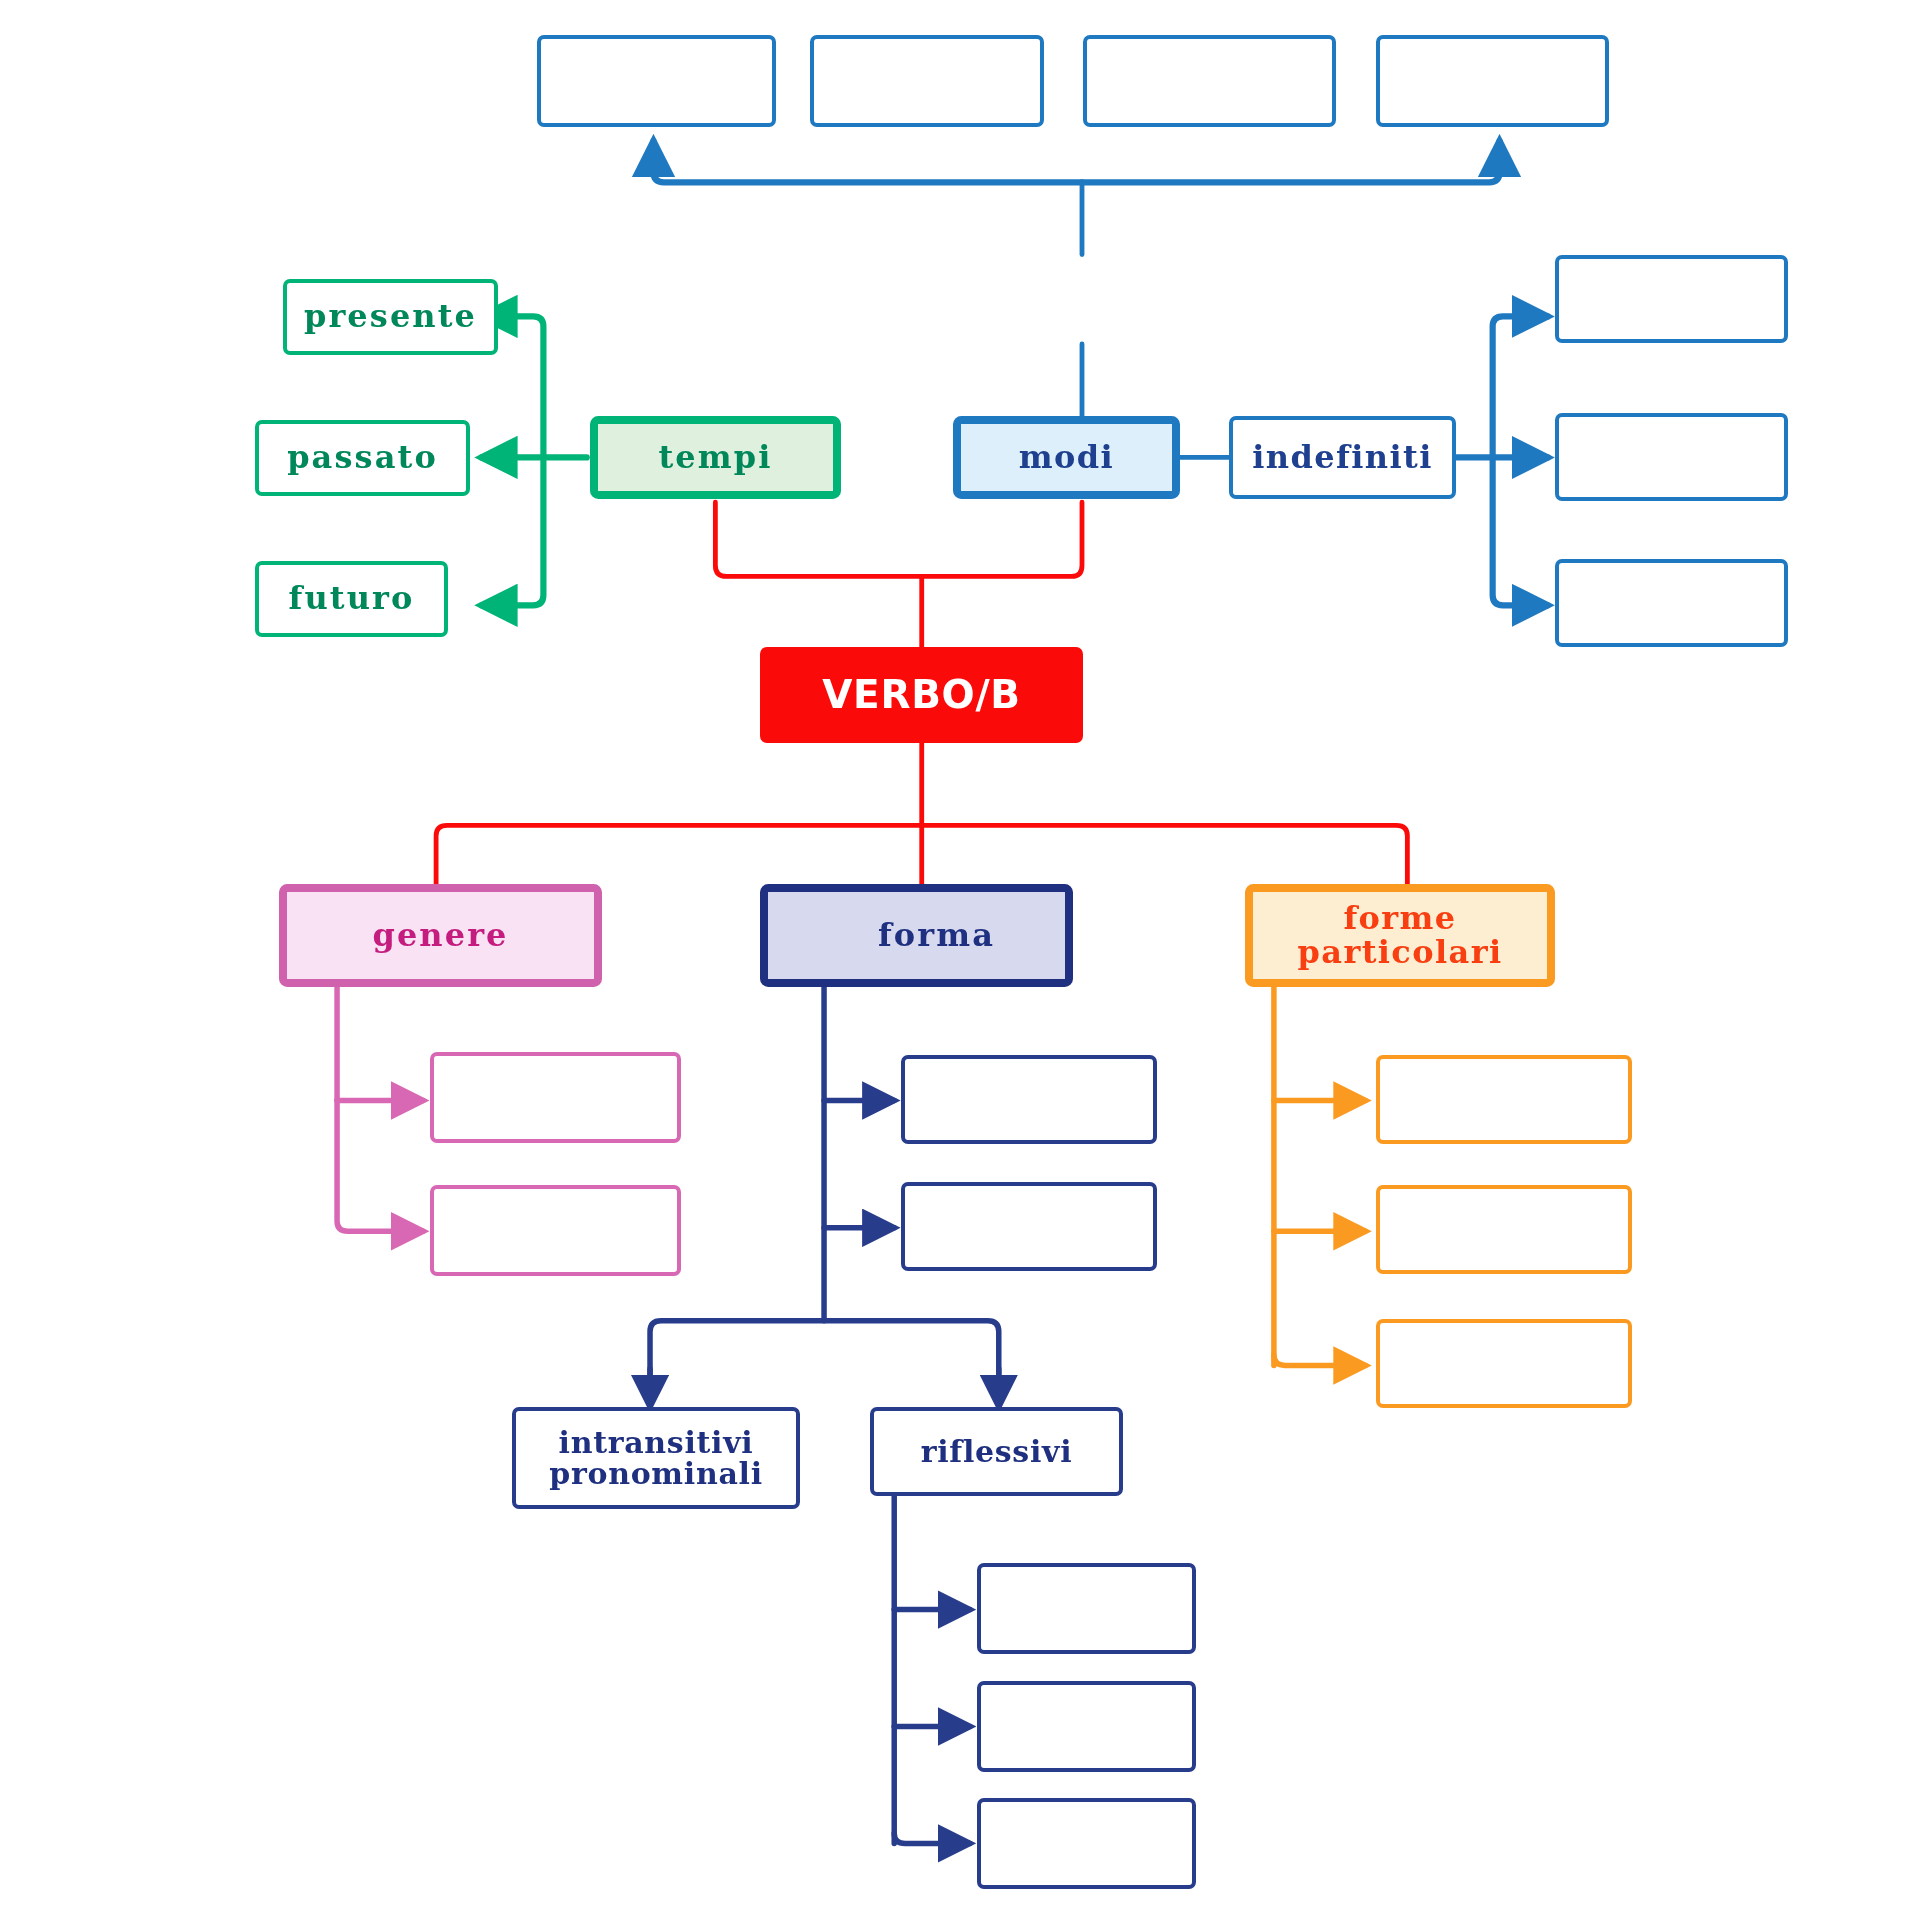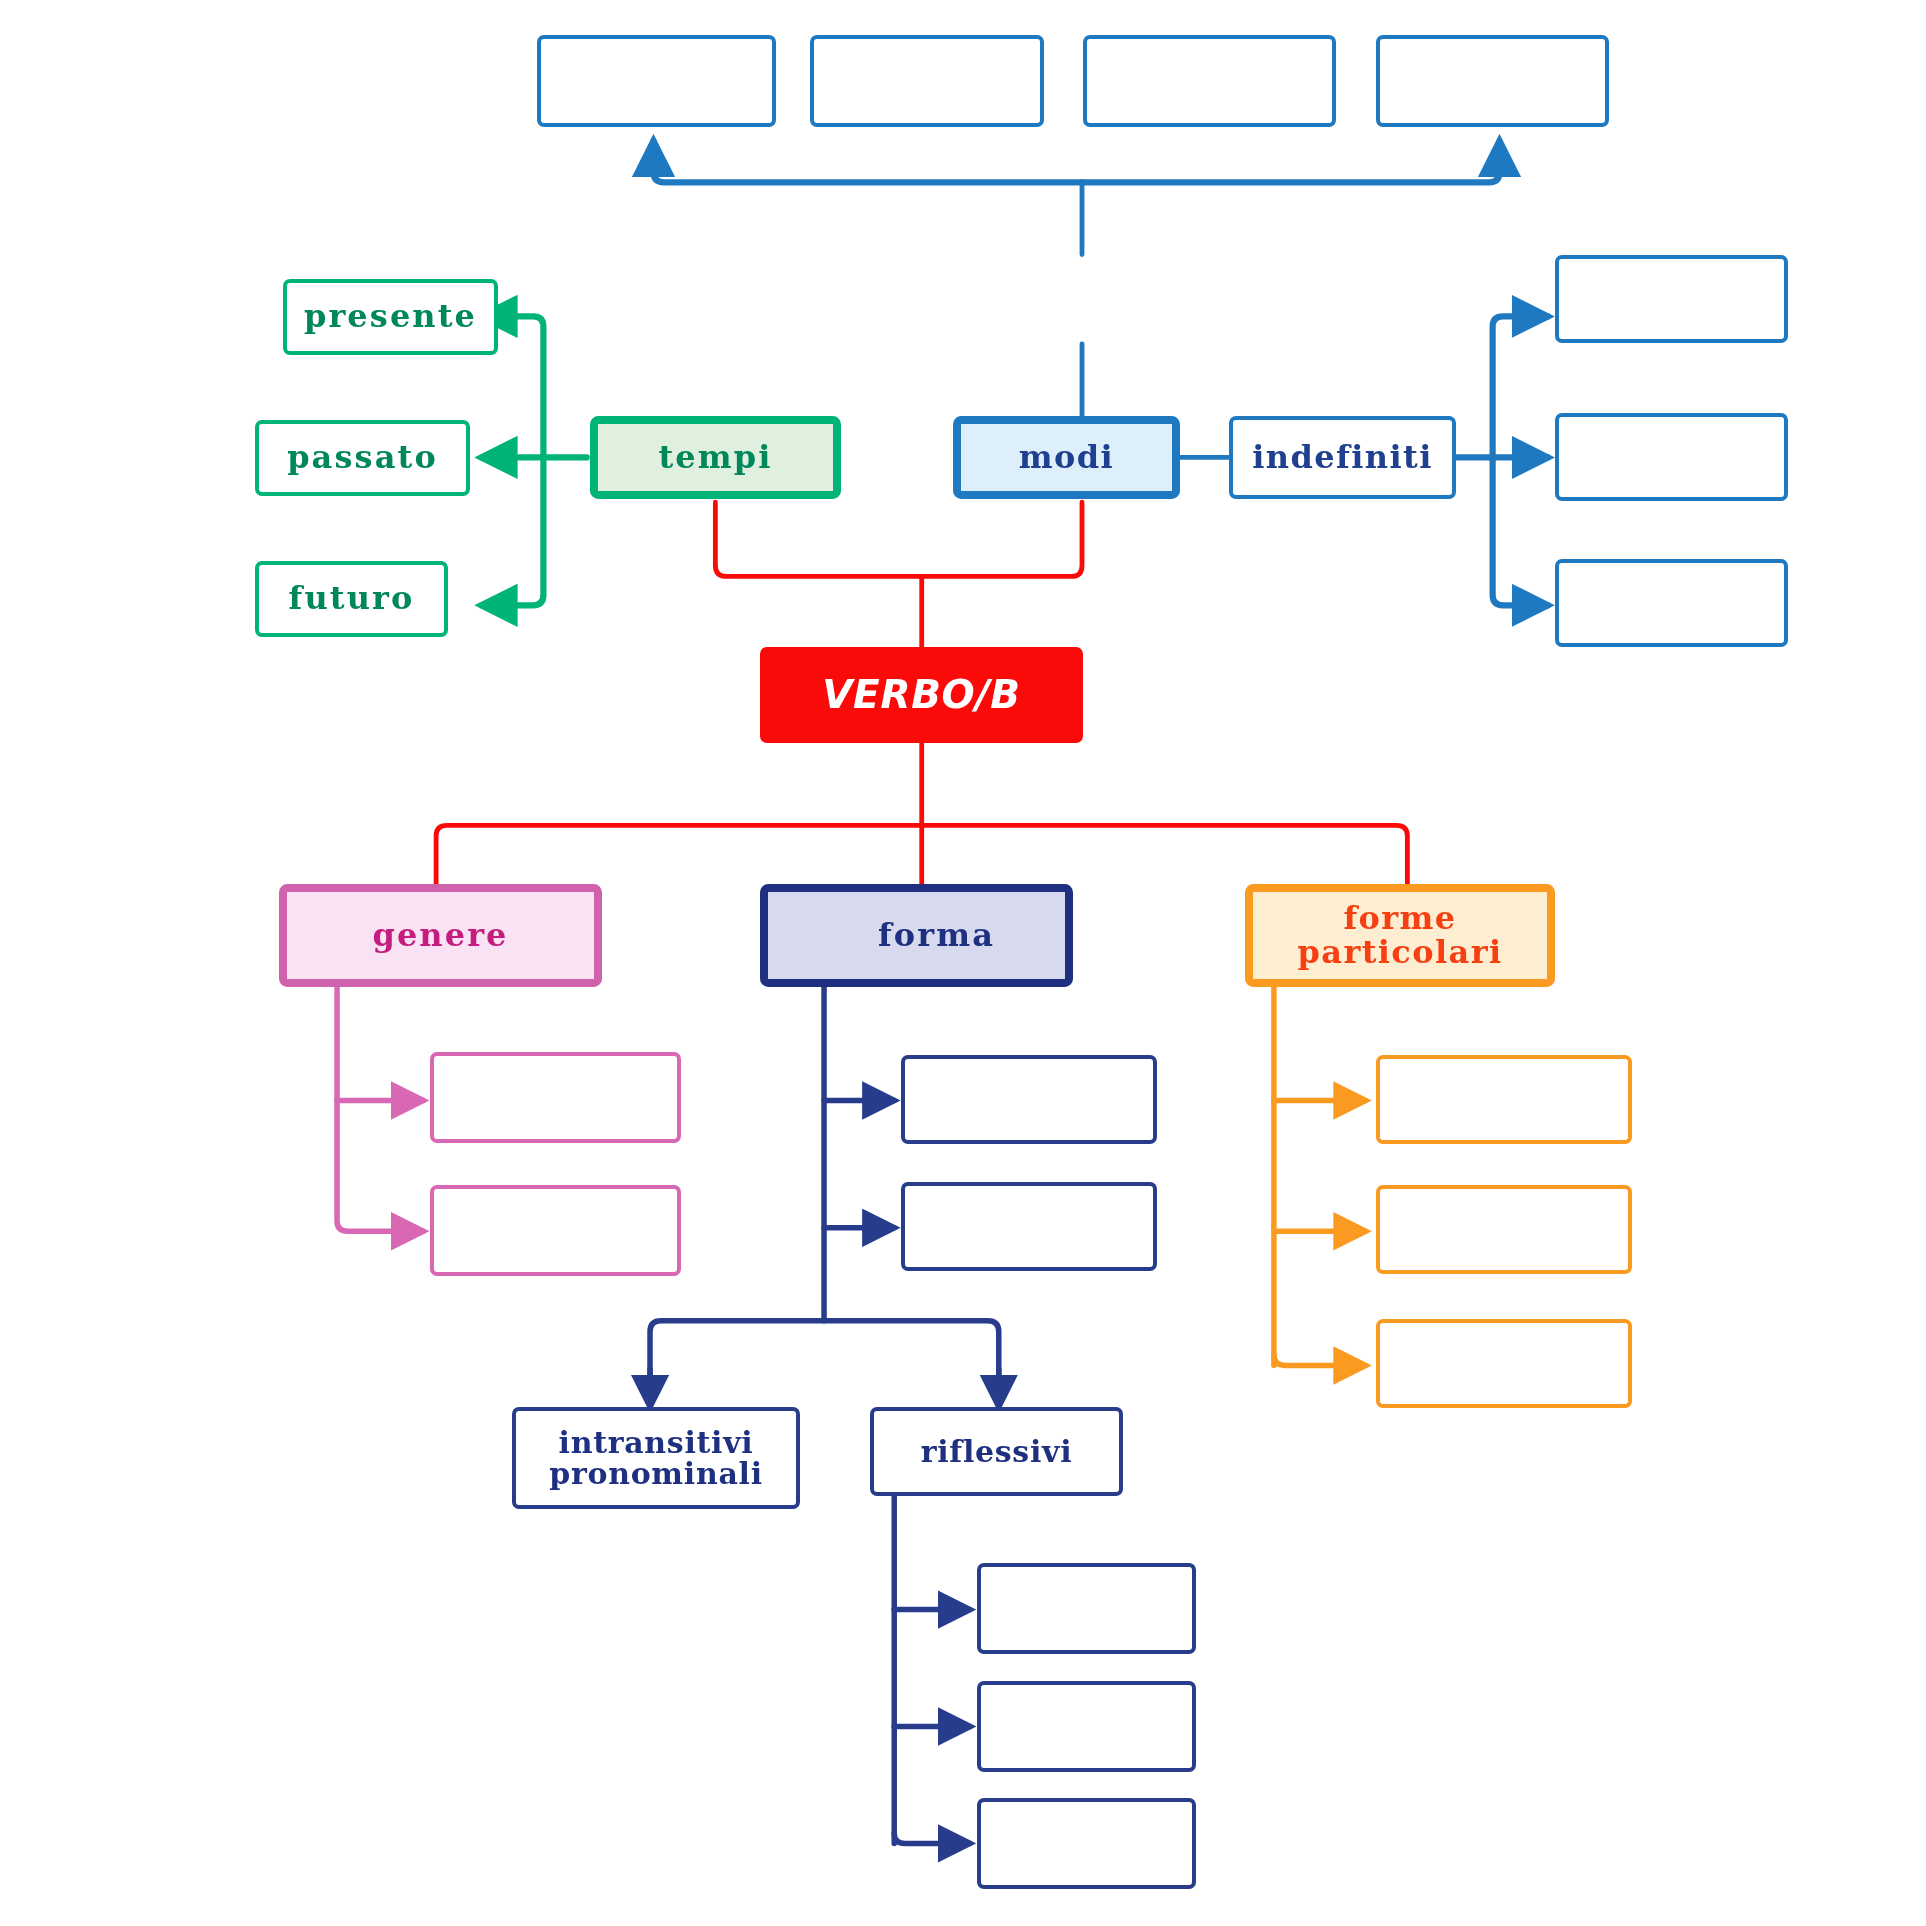--- a/index.html
+++ b/index.html
@@ -155,21 +155,21 @@
 <div class="node green-thin" style="left:255px;top:279px;width:215px;height:76px;margin-left:28px;">
   <span class="lbl green-txt">presente</span>
 </div>
 <div class="node green-thin" style="left:255px;top:420px;width:215px;height:76px;">
   <span class="lbl green-txt">passato</span>
 </div>
 <div class="node green-thin" style="left:255px;top:561px;width:193px;height:76px;">
   <span class="lbl green-txt">futuro</span>
 </div>
 
-<div class="node root-node" style="left:760px;top:647px;width:323px;height:96px;font-style:italic;">
+<div class="node root-node" style="left:760px;top:647px;width:323px;height:96px;">
   <span class="lbl root-txt">VERBO/B</span>
 </div>
 
 <div class="node pink-node" style="left:279px;top:884px;width:323px;height:103px;">
   <span class="lbl pink-txt">genere</span>
 </div>
 <div class="node pink-thin" style="left:430px;top:1052px;width:251px;height:91px;">
   <span class="lbl pink-txt"></span>
 </div>
 <div class="node pink-thin" style="left:430px;top:1185px;width:251px;height:91px;">

